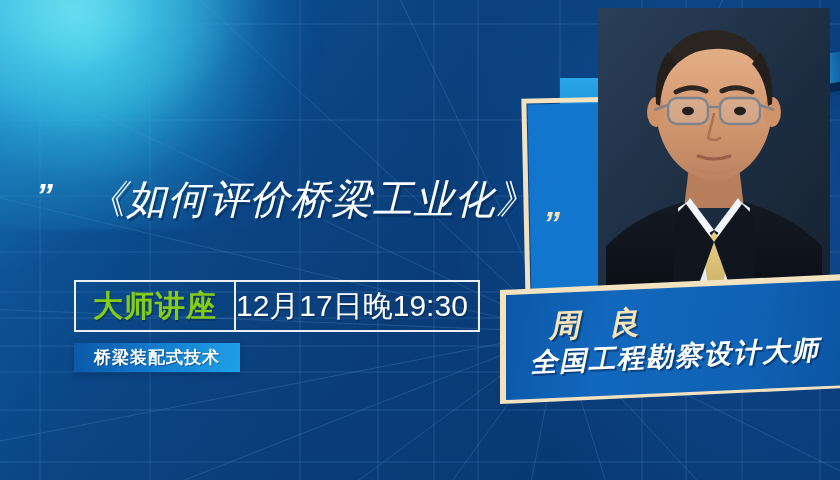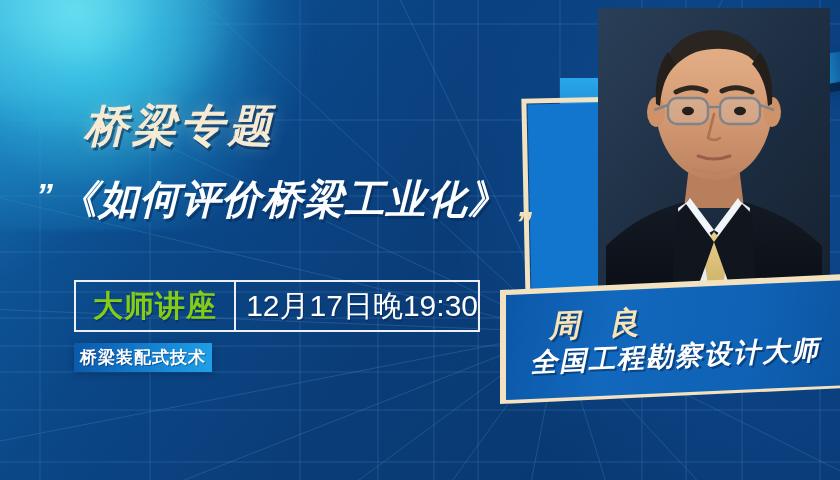--- a/index.html
+++ b/index.html
@@ -63,49 +63,50 @@
   .subline-wrap{position:absolute;left:36px;top:176px;white-space:nowrap;}
   .quote{
     display:inline-block;vertical-align:top;
     font-size:34px;font-weight:700;font-style:italic;line-height:1;
     letter-spacing:-2px;
   }
   .quote.open{color:#ffffff;transform:translateY(2px);margin-right:2px;}
   .quote.close{color:#f3dfb6;transform:translateY(30px);margin-left:2px;}
   .subline{
     display:inline-block;vertical-align:top;
-    font-size:40px;line-height:1.15;font-weight:700;font-style:italic;
+    font-size:40px;line-height:1.15;font-weight:400;font-style:italic;
     letter-spacing:1px;color:#fbfdff;
     text-shadow:2px 3px 0 rgba(6,38,80,.5);
+    margin-left:28px;
   }
 
   
   .lecture-box{
     position:absolute;left:74px;top:280px;width:406px;height:52px;
     border:2px solid rgba(255,255,255,.92);
     box-sizing:border-box;display:flex;align-items:stretch;
   }
   .lecture-left{
     width:158px;display:flex;align-items:center;justify-content:center;
     border-right:2px solid rgba(255,255,255,.92);
   }
   .lecture-left span{
     font-size:30px;font-weight:700;color:#84cc16;letter-spacing:1px;
     text-shadow:1px 2px 0 rgba(6,38,80,.5);
   }
-  .lecture-right{flex:1;display:flex;align-items:center;justify-content:flex-end;}
+  .lecture-right{flex:1;display:flex;align-items:center;justify-content:flex-start;}
   .lecture-right span{
     font-size:30px;font-weight:400;color:#ffffff;letter-spacing:0px;
     text-shadow:1px 2px 0 rgba(6,38,80,.5);
   }
 
   
   .chips{position:absolute;left:74px;top:343px;display:flex;gap:44px;}
   .chip{
-    height:29px;padding:0 6px;display:flex;align-items:center;justify-content:center;
+    height:29px;padding:0 20px;display:flex;align-items:center;justify-content:center;
     background:linear-gradient(100deg,#0c58a8 0%, #1175c8 40%, #1a92dd 78%, #1fa0e6 100%);
     box-shadow:0 2px 6px rgba(4,28,60,.35);
   }
   .chip span{
     font-size:17px;font-weight:700;color:#ffffff;letter-spacing:1px;
     text-shadow:1px 1px 0 rgba(6,38,80,.45);white-space:nowrap;
   }
 
   
   .cyan-tab{
@@ -293,21 +294,20 @@
     </svg>
   </div>
 
   <div class="plate-gold"></div>
   <div class="plate"></div>
   <div class="plate-txt">
     <div class="sp-name">周 良</div>
     <div class="sp-title">全国工程勘察设计大师</div>
   </div>
 
-  <div class="headline">桥梁专题</div>
 
   <div class="subline-wrap">
     <span class="quote open">”</span>
     <span class="subline">《如何评价桥梁工业化》</span>
     <span class="quote close">”</span>
   </div>
 
   <div class="lecture-box">
     <div class="lecture-left">
       <span>大师讲座</span>

